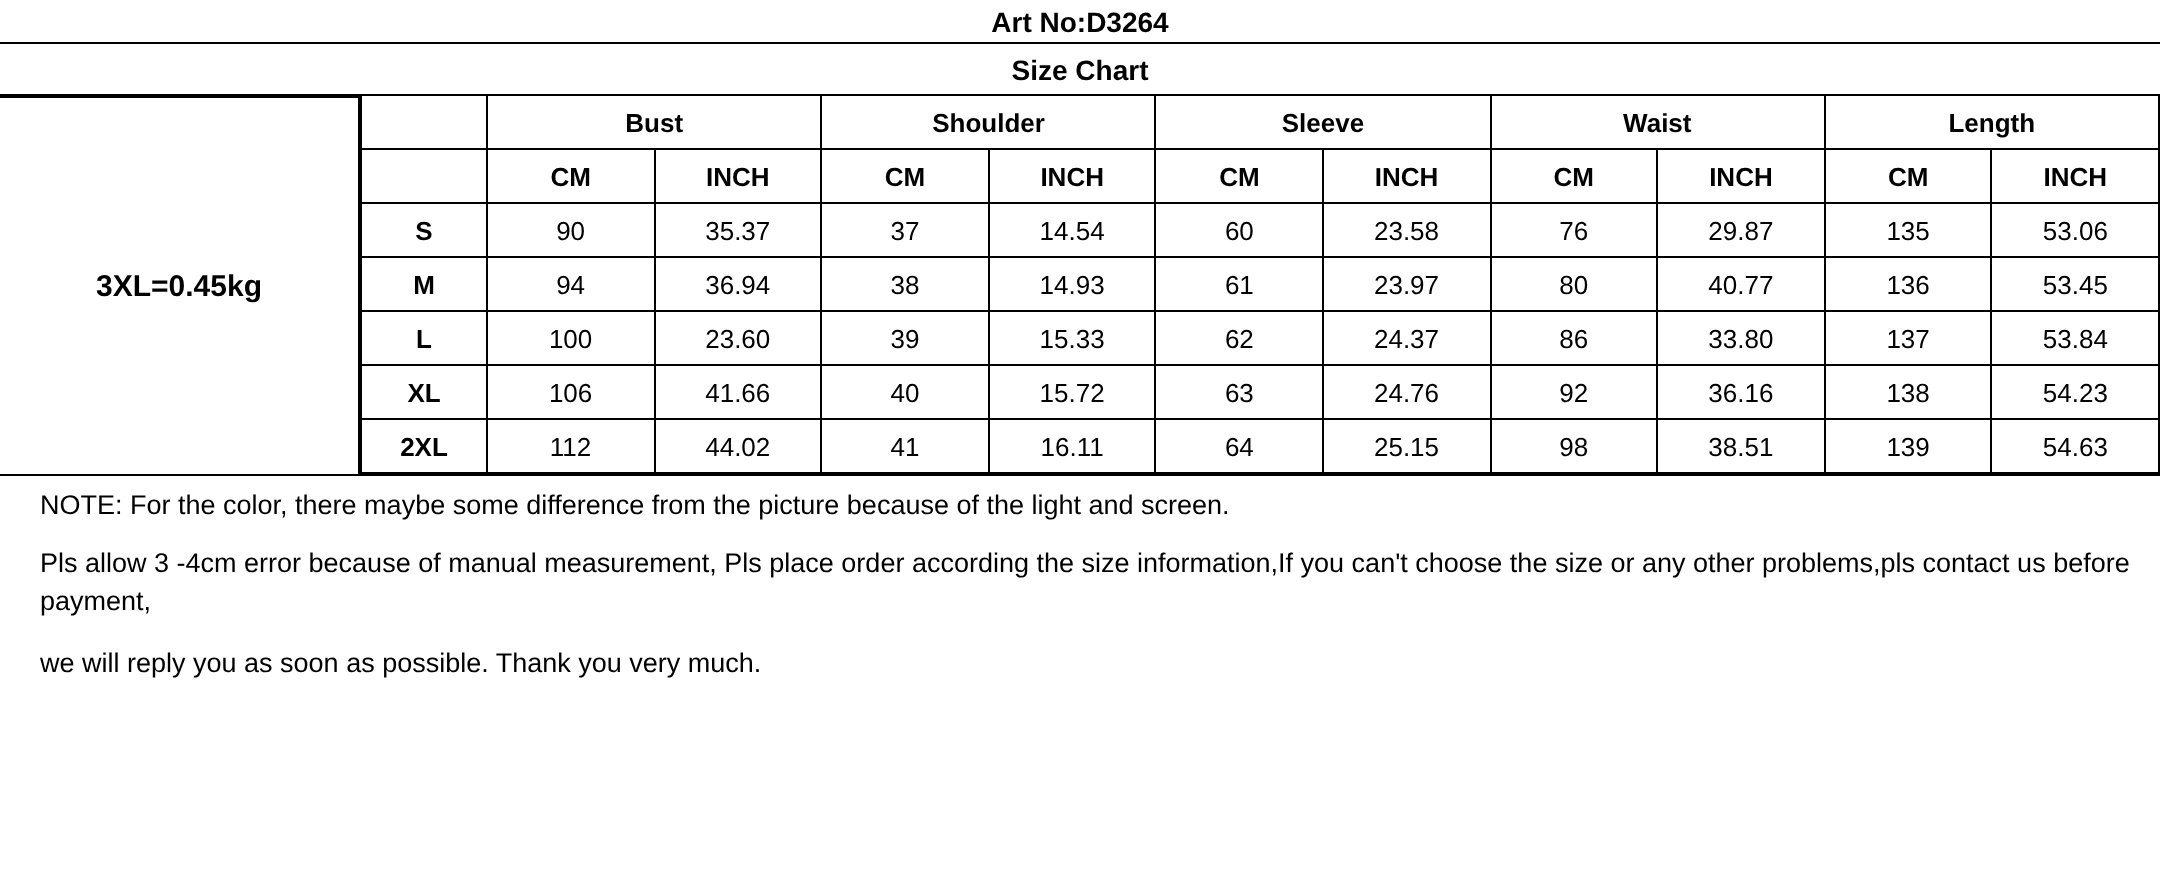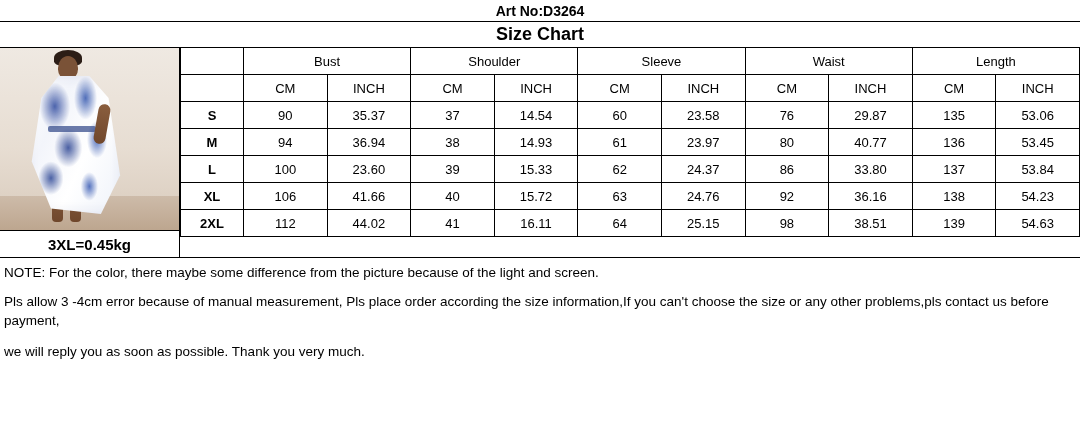--- a/index.html
+++ b/index.html
@@ -35,42 +35,42 @@
     font-size: 14px;
     font-weight: bold;
   }
   .hdr-incl {
     height: 24px;
     font-size: 14px;
     font-weight: bold;
   }
   .hdr-title {
     height: 26px;
-    font-size: 18px;
+    font-size: 14px;
     font-weight: bold;
     border-bottom: 1px solid #000;
     box-sizing: border-box;
     display: flex;
     align-items: center;
     justify-content: center;
   }
 
   
   .body-wrap {
     display: flex;
     width: 1080px;
     align-items: stretch;
   }
   .photo-col {
     width: 180px;
     flex: 0 0 180px;
     border-right: 1px solid #000;
     box-sizing: border-box;
     display: flex;
-    flex-direction: column;
+    flex-direction: row;
     justify-content: flex-end;
   }
   .photo {
     position: relative;
     height: 182px;
     overflow: hidden;
     background: #e9e4de;
   }
   .photo .bg-wall {
     position: absolute;
@@ -172,36 +172,36 @@
     border-top: none;
     text-align: center;
     font-size: 13px;
     height: 26px;
     padding: 0;
   }
   table.size tr:first-child th {
     border-top: none;
   }
   table.size th {
-    font-weight: normal;
+    font-weight: bold;
   }
   .col-size { width: 62px; }
   .cell-unit { font-weight: bold; font-size: 12px; }
   .row-label { font-weight: bold; font-size: 13px; }
 
   
   .notes {
     border-top: 1px solid #000;
     padding: 5px 4px 0 4px;
     box-sizing: border-box;
   }
   .note-line {
     font-size: 13.5px;
     line-height: 19px;
-    margin: 0 0 12px 0;
+    margin: 0 0 12px 16px;
   }
   .note-line.tight { margin-bottom: 10px; }
 </style>
 </head>
 <body>
 
 <div class="page">
 
   <div class="hdr-row hdr-art">
     <span>Art No:D3264</span>

